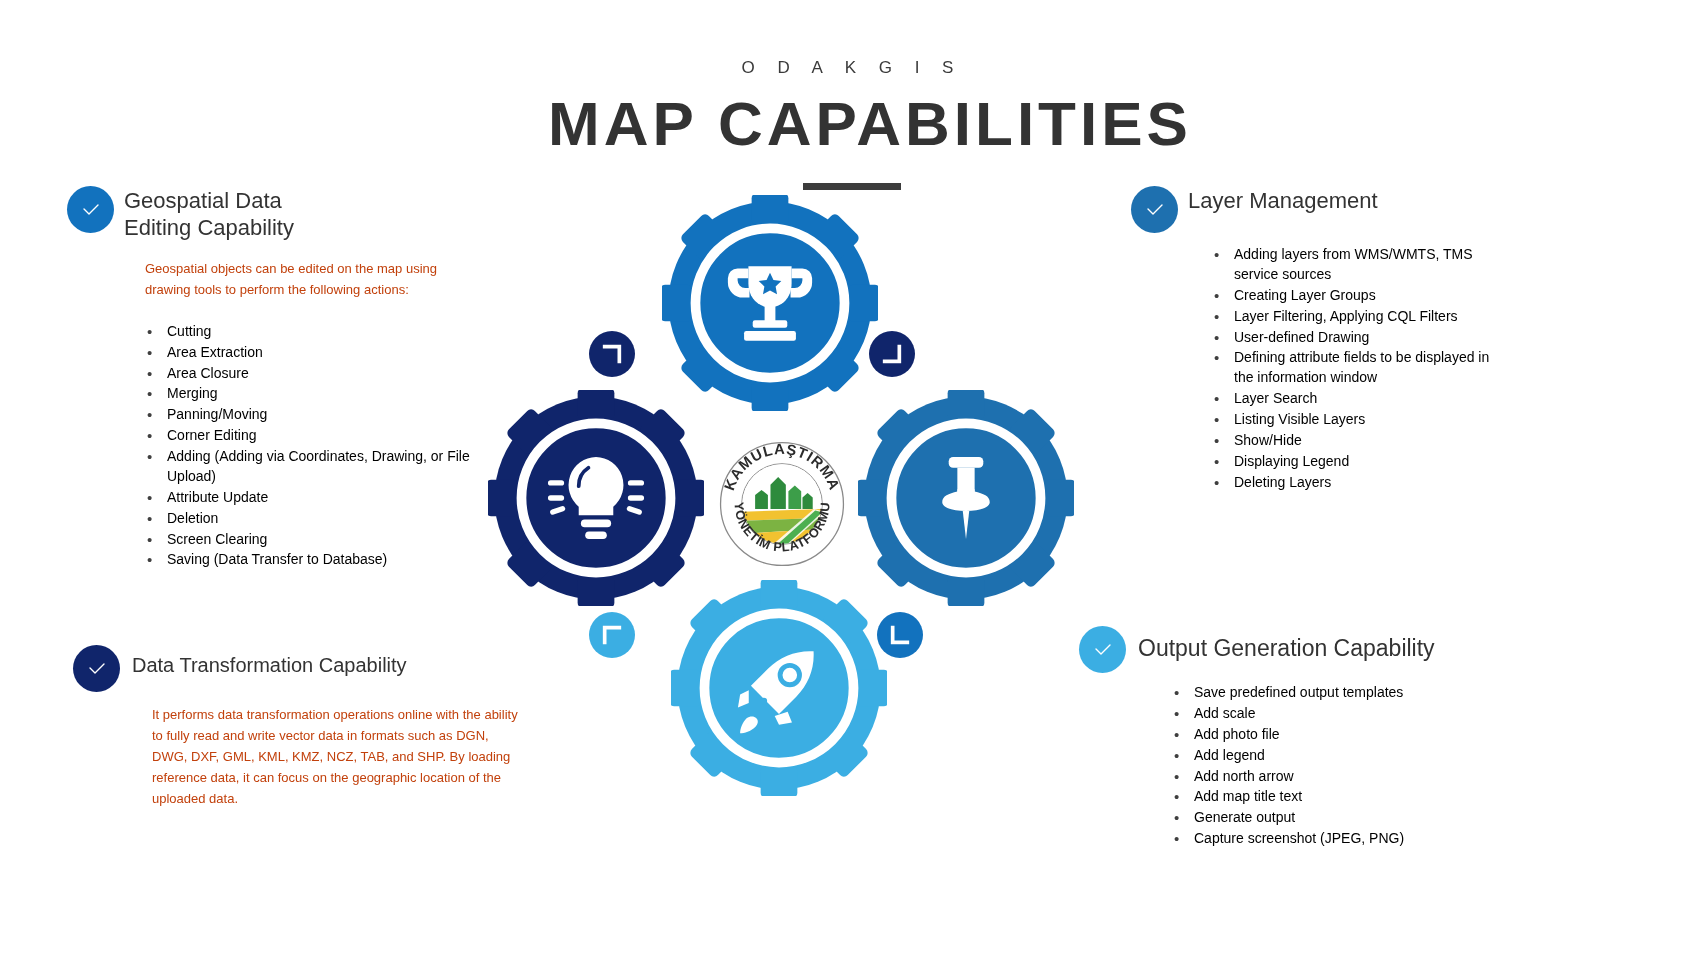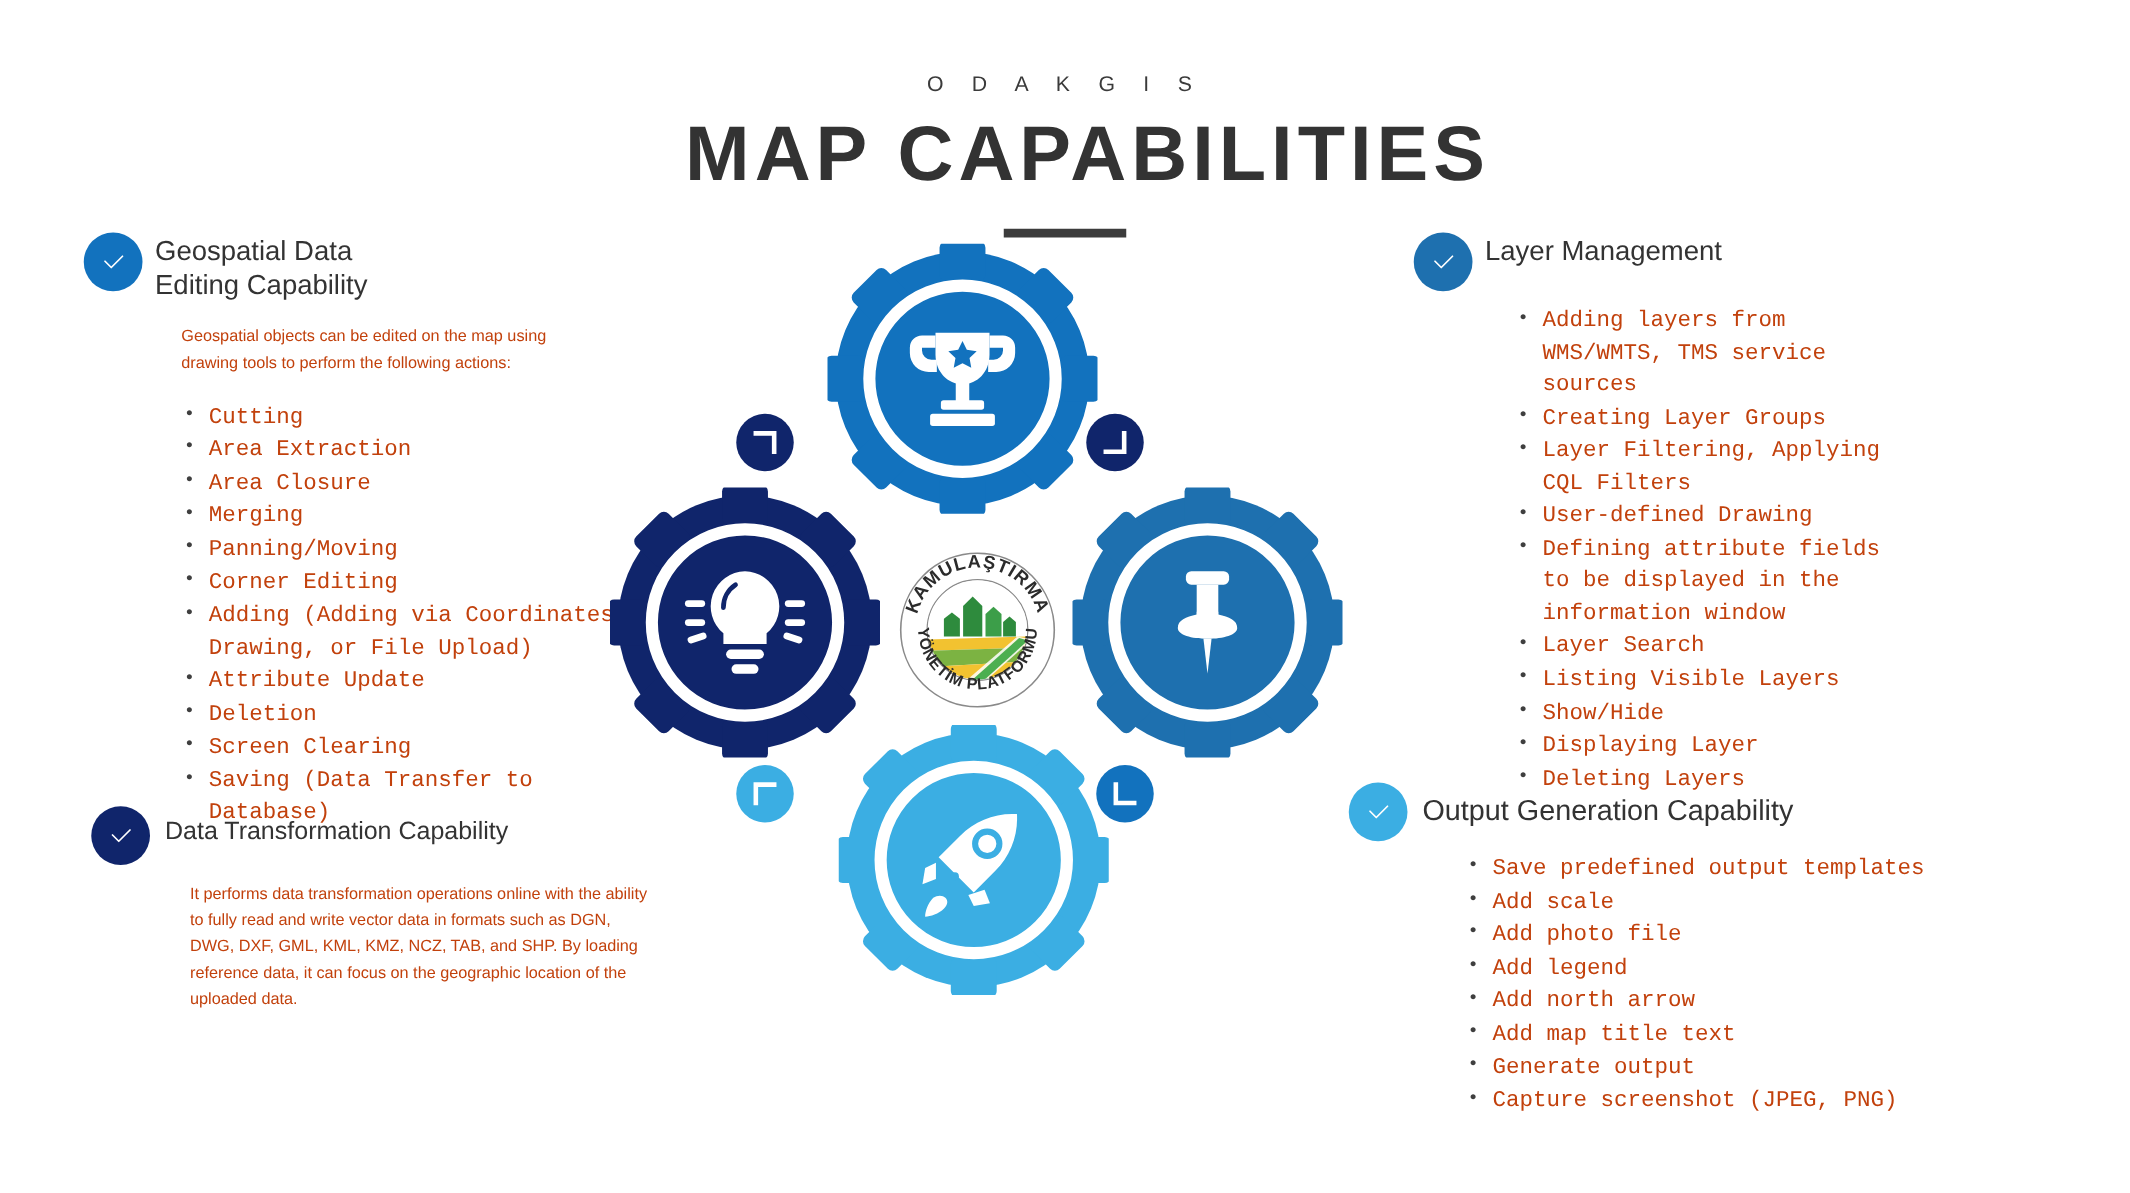--- a/index.html
+++ b/index.html
@@ -36,22 +36,22 @@
   }
   .check-circle svg { display: block; }
   .blk-title {
     font-size: 22px; font-weight: 400; color: #333333; line-height: 1.22;
   }
   .blk-para {
     font-size: 13px; color: #c2410c; line-height: 1.62;
   }
   ul.blk-list { list-style: none; }
   ul.blk-list li {
-    position: relative; font-size: 18px; color: #c2410c;
-    line-height: 1.42; padding-left: 22px; margin-bottom: 1px; font-family: Liberation Mono, monospace;
+    position: relative; font-size: 14px; color: #000000;
+    line-height: 1.42; padding-left: 22px; margin-bottom: 1px;
   }
   ul.blk-list li::before {
     content: "\2022"; position: absolute; left: 2px; top: -1px;
     font-size: 15px; color: #3f3f3f;
   }
 
   
   #block-geospatial { top: 186px; left: 67px; width: 470px; }
   #block-geospatial .blk-head { gap: 10px; }
   #block-geospatial .blk-title { padding-top: 2px; }
@@ -145,21 +145,21 @@
     </div>
     <ul class="blk-list">
         <li>Adding layers from WMS/WMTS, TMS service sources</li>
         <li>Creating Layer Groups</li>
         <li>Layer Filtering, Applying CQL Filters</li>
         <li>User-defined Drawing</li>
         <li>Defining attribute fields to be displayed in the information window</li>
         <li>Layer Search</li>
         <li>Listing Visible Layers</li>
         <li>Show/Hide</li>
-        <li>Displaying Layer</li>
+        <li>Displaying Legend</li>
         <li>Deleting Layers</li>
       </ul>
   </div>
 
   <div class="block" id="block-output">
     <div class="blk-head">
       <div class="check-circle" style="background:#3BAEE3">
         <svg width="24" height="24" viewBox="0 0 24 24" fill="none" stroke="#ffffff" stroke-width="1.4" stroke-linecap="round" stroke-linejoin="round">
           <polyline points="5,11 10,16 19,7"></polyline>
         </svg>

